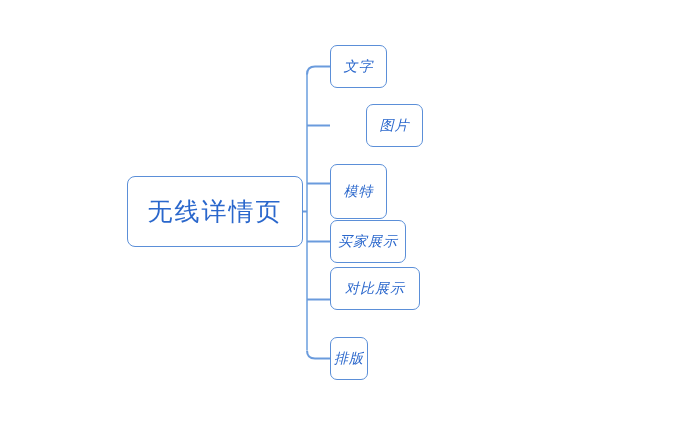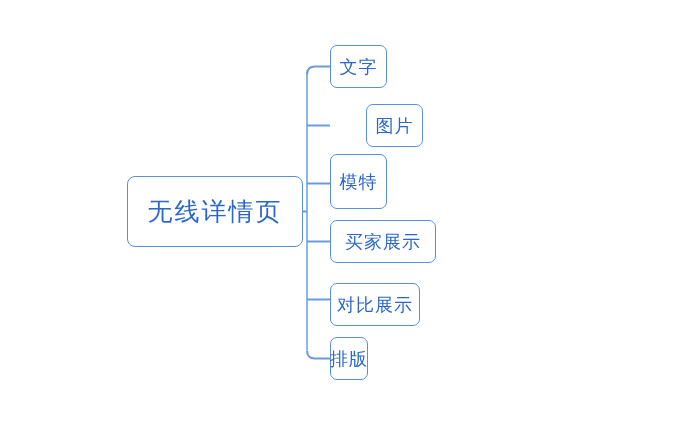--- a/index.html
+++ b/index.html
@@ -38,21 +38,22 @@
     color: #2a67cc;
     letter-spacing: 1px;
     white-space: nowrap;
   }
   .node.root {
     border-radius: 8px;
     font-size: 25px;
     letter-spacing: 2px;
   }
   .node.child {
-    font-size: 18px;
+    font-size: 14px;
+    font-style: italic;
   }
 </style>
 </head>
 <body>
 
 <div id="canvas">
 
   <svg id="connectors" viewBox="0 0 675 435" xmlns="http://www.w3.org/2000/svg">
       <path d="M 307 74 L 307 350" fill="none" stroke="#8fb6e6" stroke-width="2" stroke-linecap="butt"></path>
       <path d="M 303 211.5 L 307 211.5" fill="none" stroke="#6a9bdd" stroke-width="2" stroke-linecap="butt"></path>
@@ -68,27 +69,27 @@
     <span>无线详情页</span>
   </div>
 
   <div id="children-layer">
       <div class="node child" style="left: 330px; top: 45px; width: 57px; height: 43px;">
         <span>文字</span>
       </div>
       <div class="node child" style="left: 330px; top: 104px; width: 57px; height: 43px; margin-left: 36px;">
         <span>图片</span>
       </div>
-      <div class="node child" style="left: 330px; top: 154px; width: 57px; height: 55px; justify-content: center;">
+      <div class="node child" style="left: 330px; top: 164px; width: 57px; height: 55px; justify-content: center;">
         <span>模特</span>
       </div>
-      <div class="node child" style="left: 330px; top: 220px; width: 106px; height: 43px;">
+      <div class="node child" style="left: 330px; top: 220px; width: 76px; height: 43px;">
         <span>买家展示</span>
       </div>
-      <div class="node child" style="left: 330px; top: 283px; width: 90px; height: 43px;">
+      <div class="node child" style="left: 330px; top: 267px; width: 90px; height: 43px;">
         <span>对比展示</span>
       </div>
       <div class="node child" style="left: 330px; top: 337px; width: 38px; height: 43px;">
         <span>排版</span>
       </div>
     </div>
 
 </div>
 
 </body></html>

